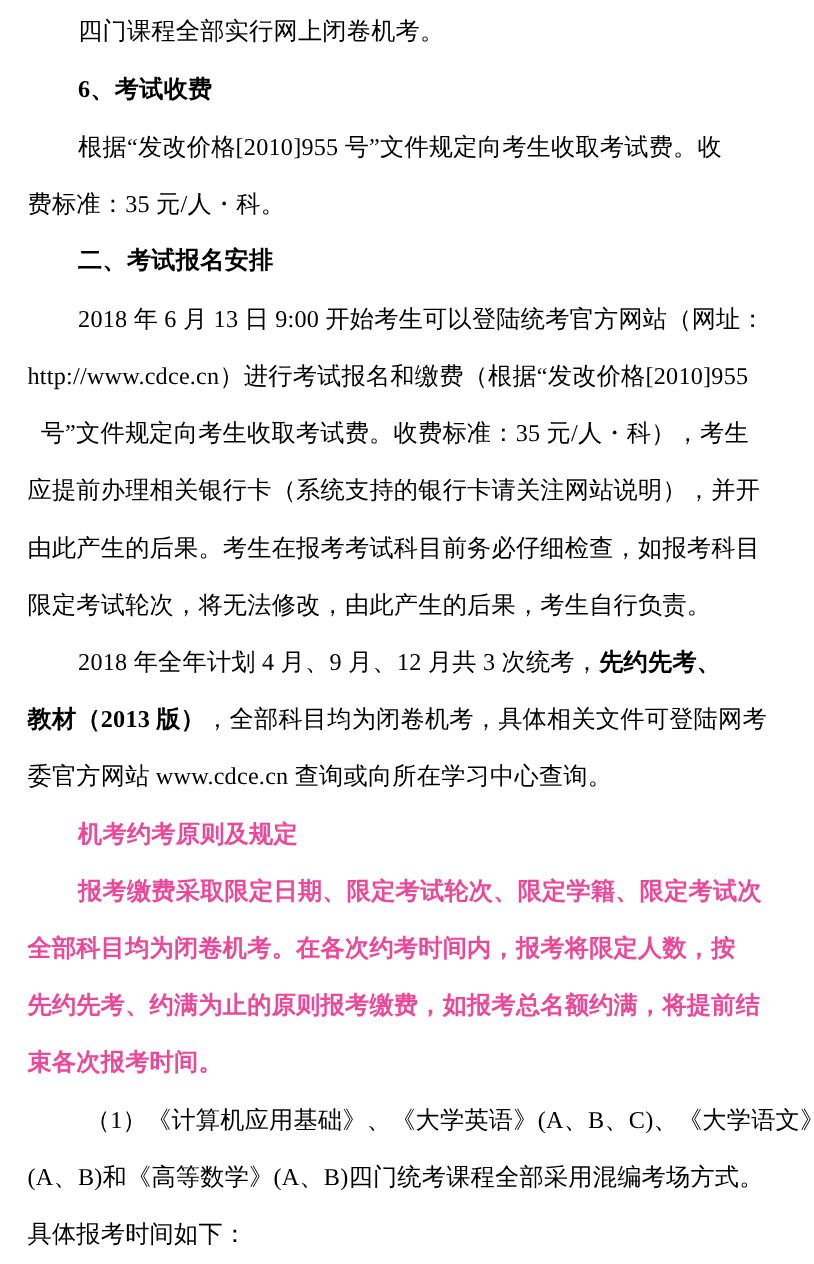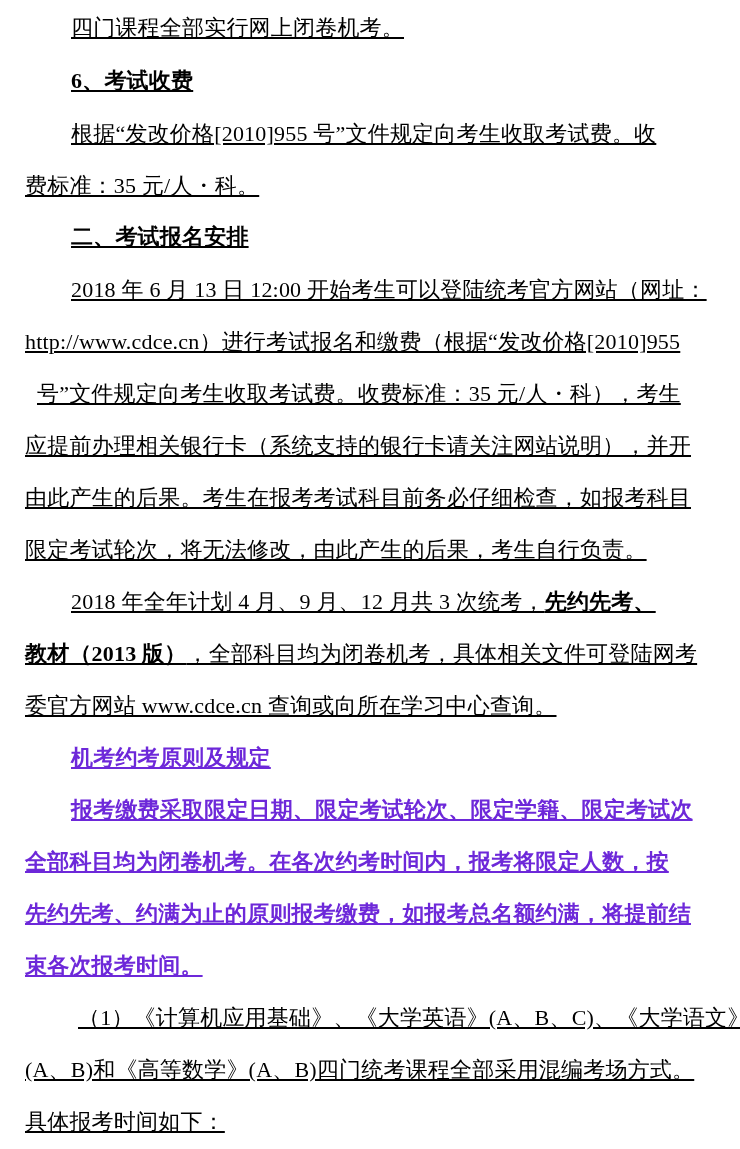--- a/index.html
+++ b/index.html
@@ -15,37 +15,36 @@
     font-family: "Liberation Serif", "DejaVu Serif", serif;
     color: #000000;
     font-size: 22px;
   }
   .line {
     position: absolute;
     left: 25px;
     white-space: nowrap;
     line-height: 28px;
     letter-spacing: 0.2px;
-    text-decoration: underline;
   }
   .indent { left: 71px; }
   .bold { font-weight: bold; }
-  .red { color: #6d28d9; font-weight: bold; }
+  .red { color: #ec4899; font-weight: bold; }
   .b { font-weight: bold; }
 </style>
 </head>
 <body>
 
 <div>
   <div class="line indent" style="top:14px;">四门课程全部实行网上闭卷机考。</div>
   <div class="line indent bold" style="top:67px;">6、考试收费</div>
   <div class="line indent" style="top:120px;">根据“发改价格[2010]955 号”文件规定向考生收取考试费。收</div>
   <div class="line" style="top:172px;">费标准：35 元/人・科。</div>
   <div class="line indent bold" style="top:223px;">二、考试报名安排</div>
-  <div class="line indent" style="top:276px;">2018 年 6 月 13 日 12:00 开始考生可以登陆统考官方网站（网址：</div>
+  <div class="line indent" style="top:276px;">2018 年 6 月 13 日 9:00 开始考生可以登陆统考官方网站（网址：</div>
   <div class="line" style="top:328px;">http://www.cdce.cn）进行考试报名和缴费（根据“发改价格[2010]955</div>
   <div class="line" style="top:380px;margin-left:12px;">号”文件规定向考生收取考试费。收费标准：35 元/人・科），考生</div>
   <div class="line" style="top:432px;">应提前办理相关银行卡（系统支持的银行卡请关注网站说明），并开</div>
   <div class="line" style="top:484px;">由此产生的后果。考生在报考考试科目前务必仔细检查，如报考科目</div>
   <div class="line" style="top:536px;">限定考试轮次，将无法修改，由此产生的后果，考生自行负责。</div>
   <div class="line indent" style="top:588px;">
     <span>2018 年全年计划 4 月、9 月、12 月共 3 次统考，</span><span class="b">先约先考、</span>
   </div>
   <div class="line" style="top:640px;">
     <span class="b">教材（2013 版）</span><span>，全部科目均为闭卷机考，具体相关文件可登陆网考</span>

